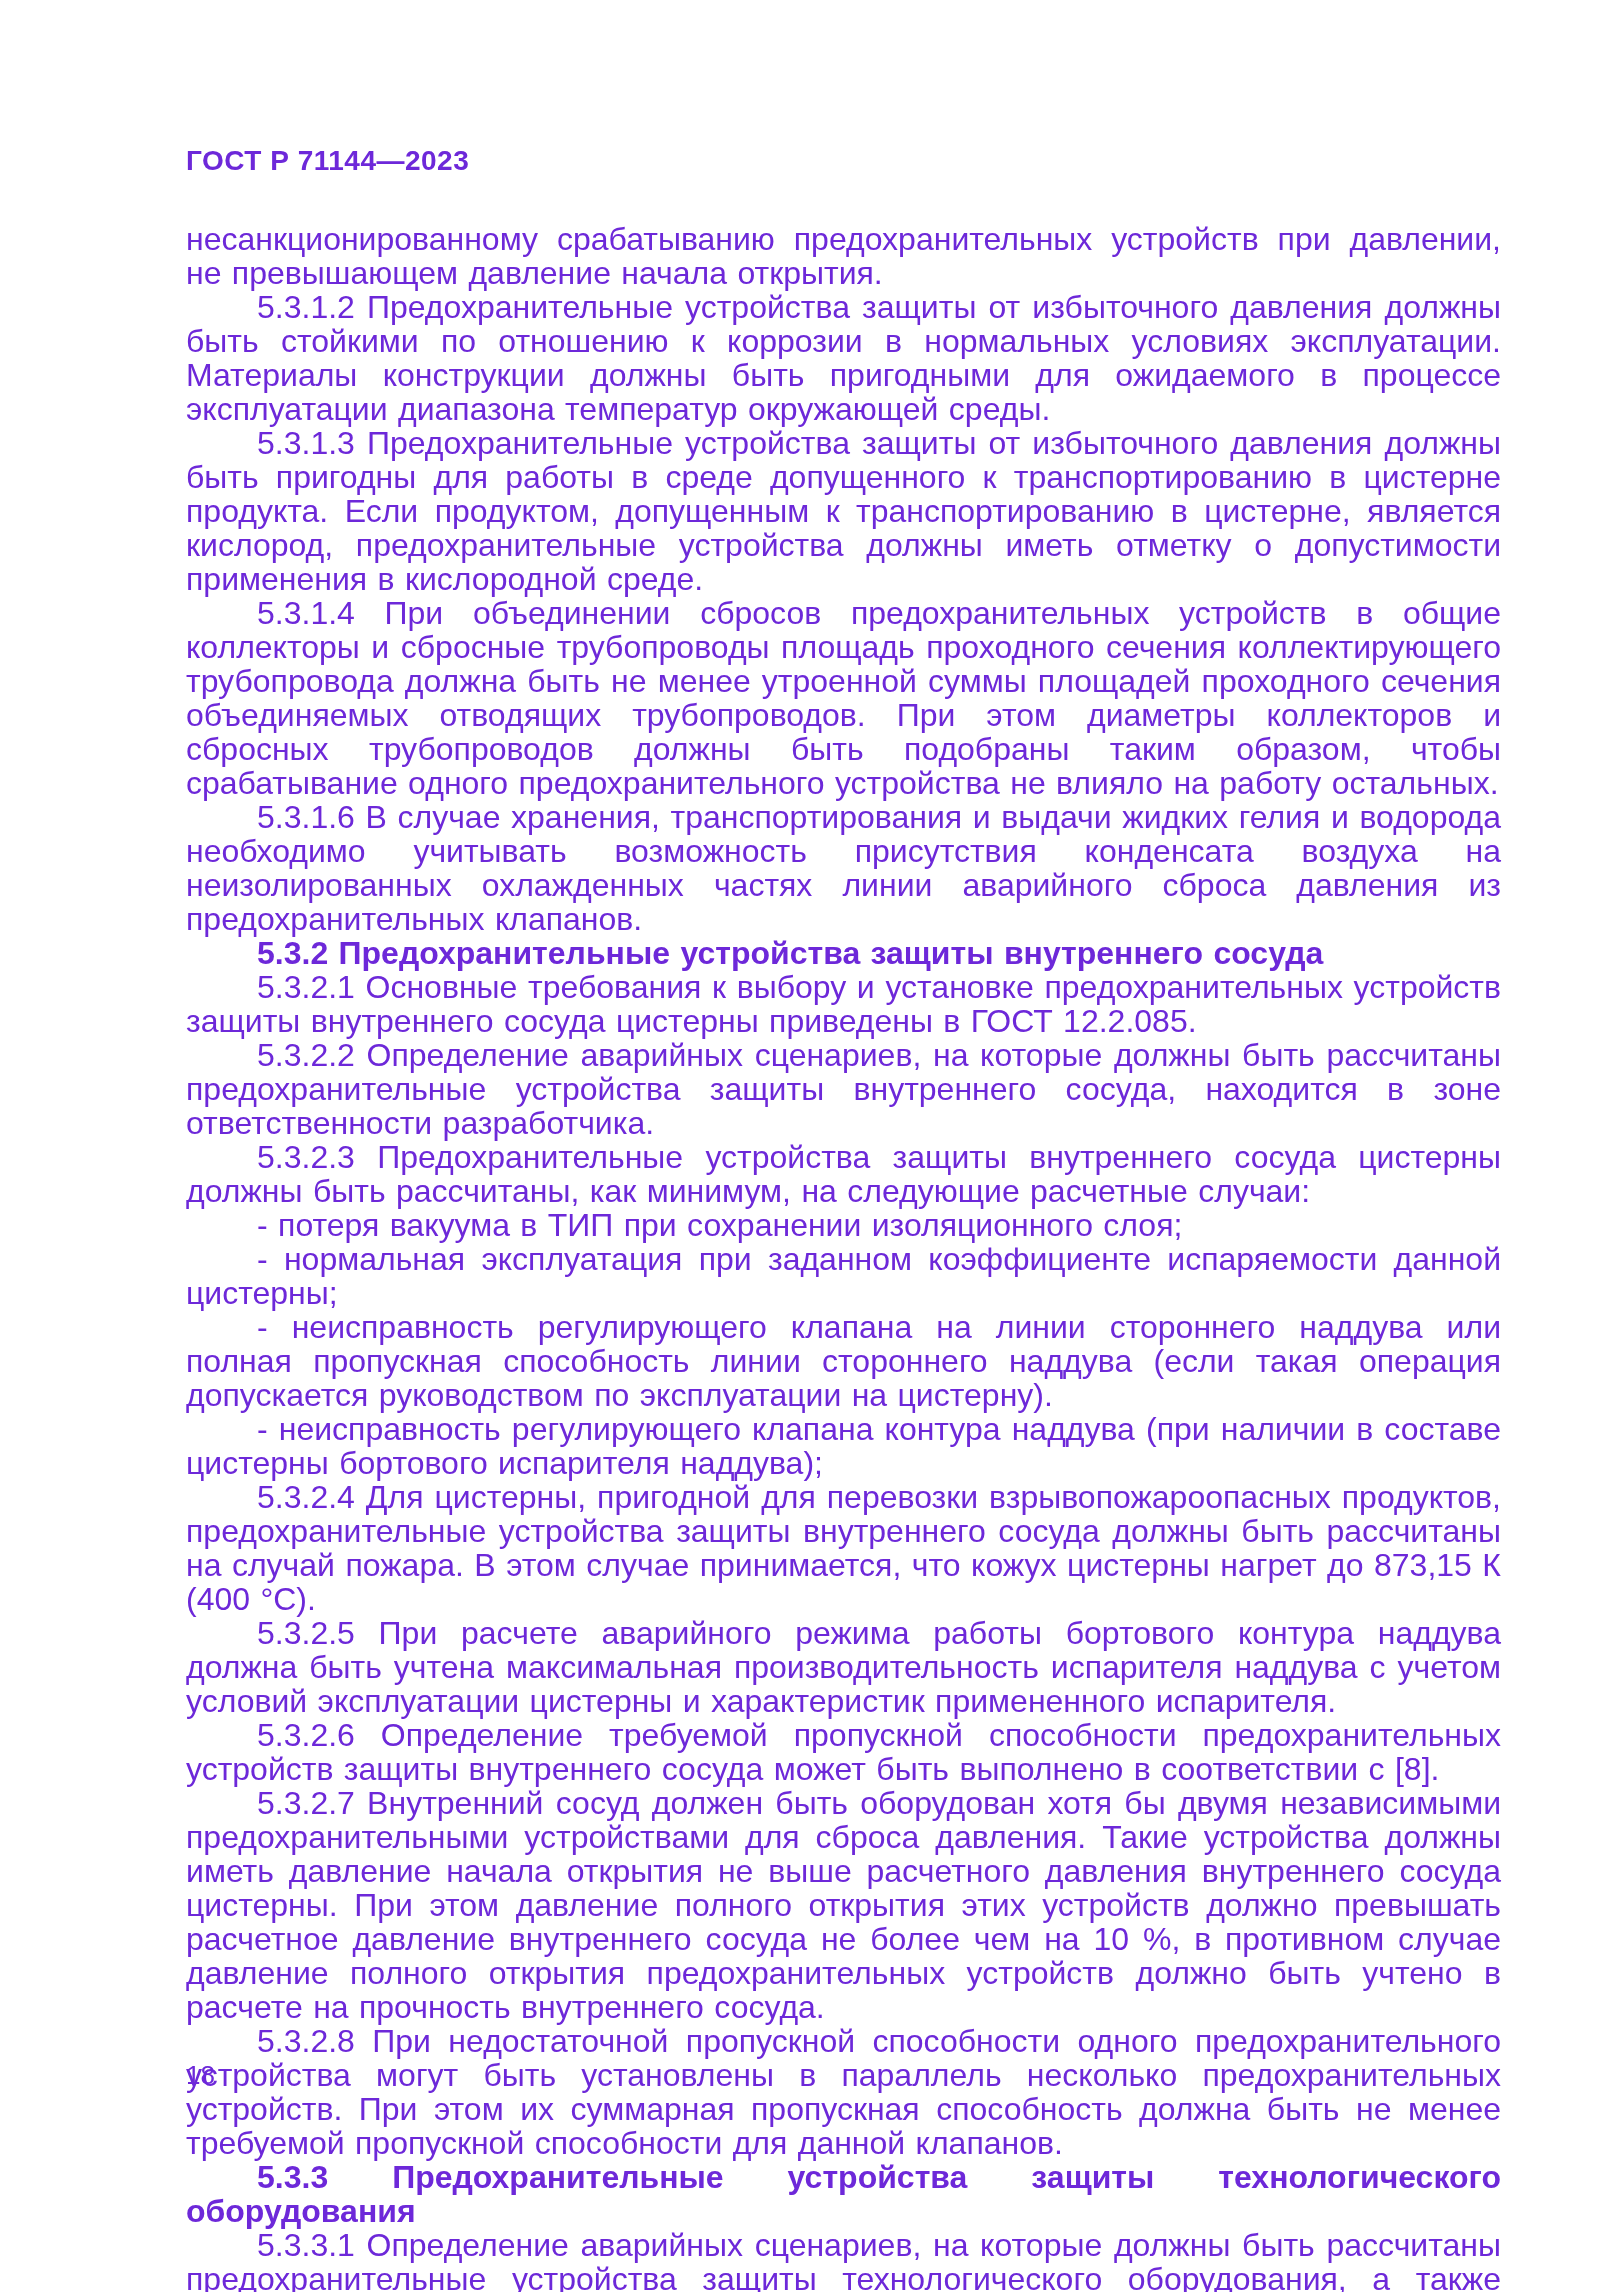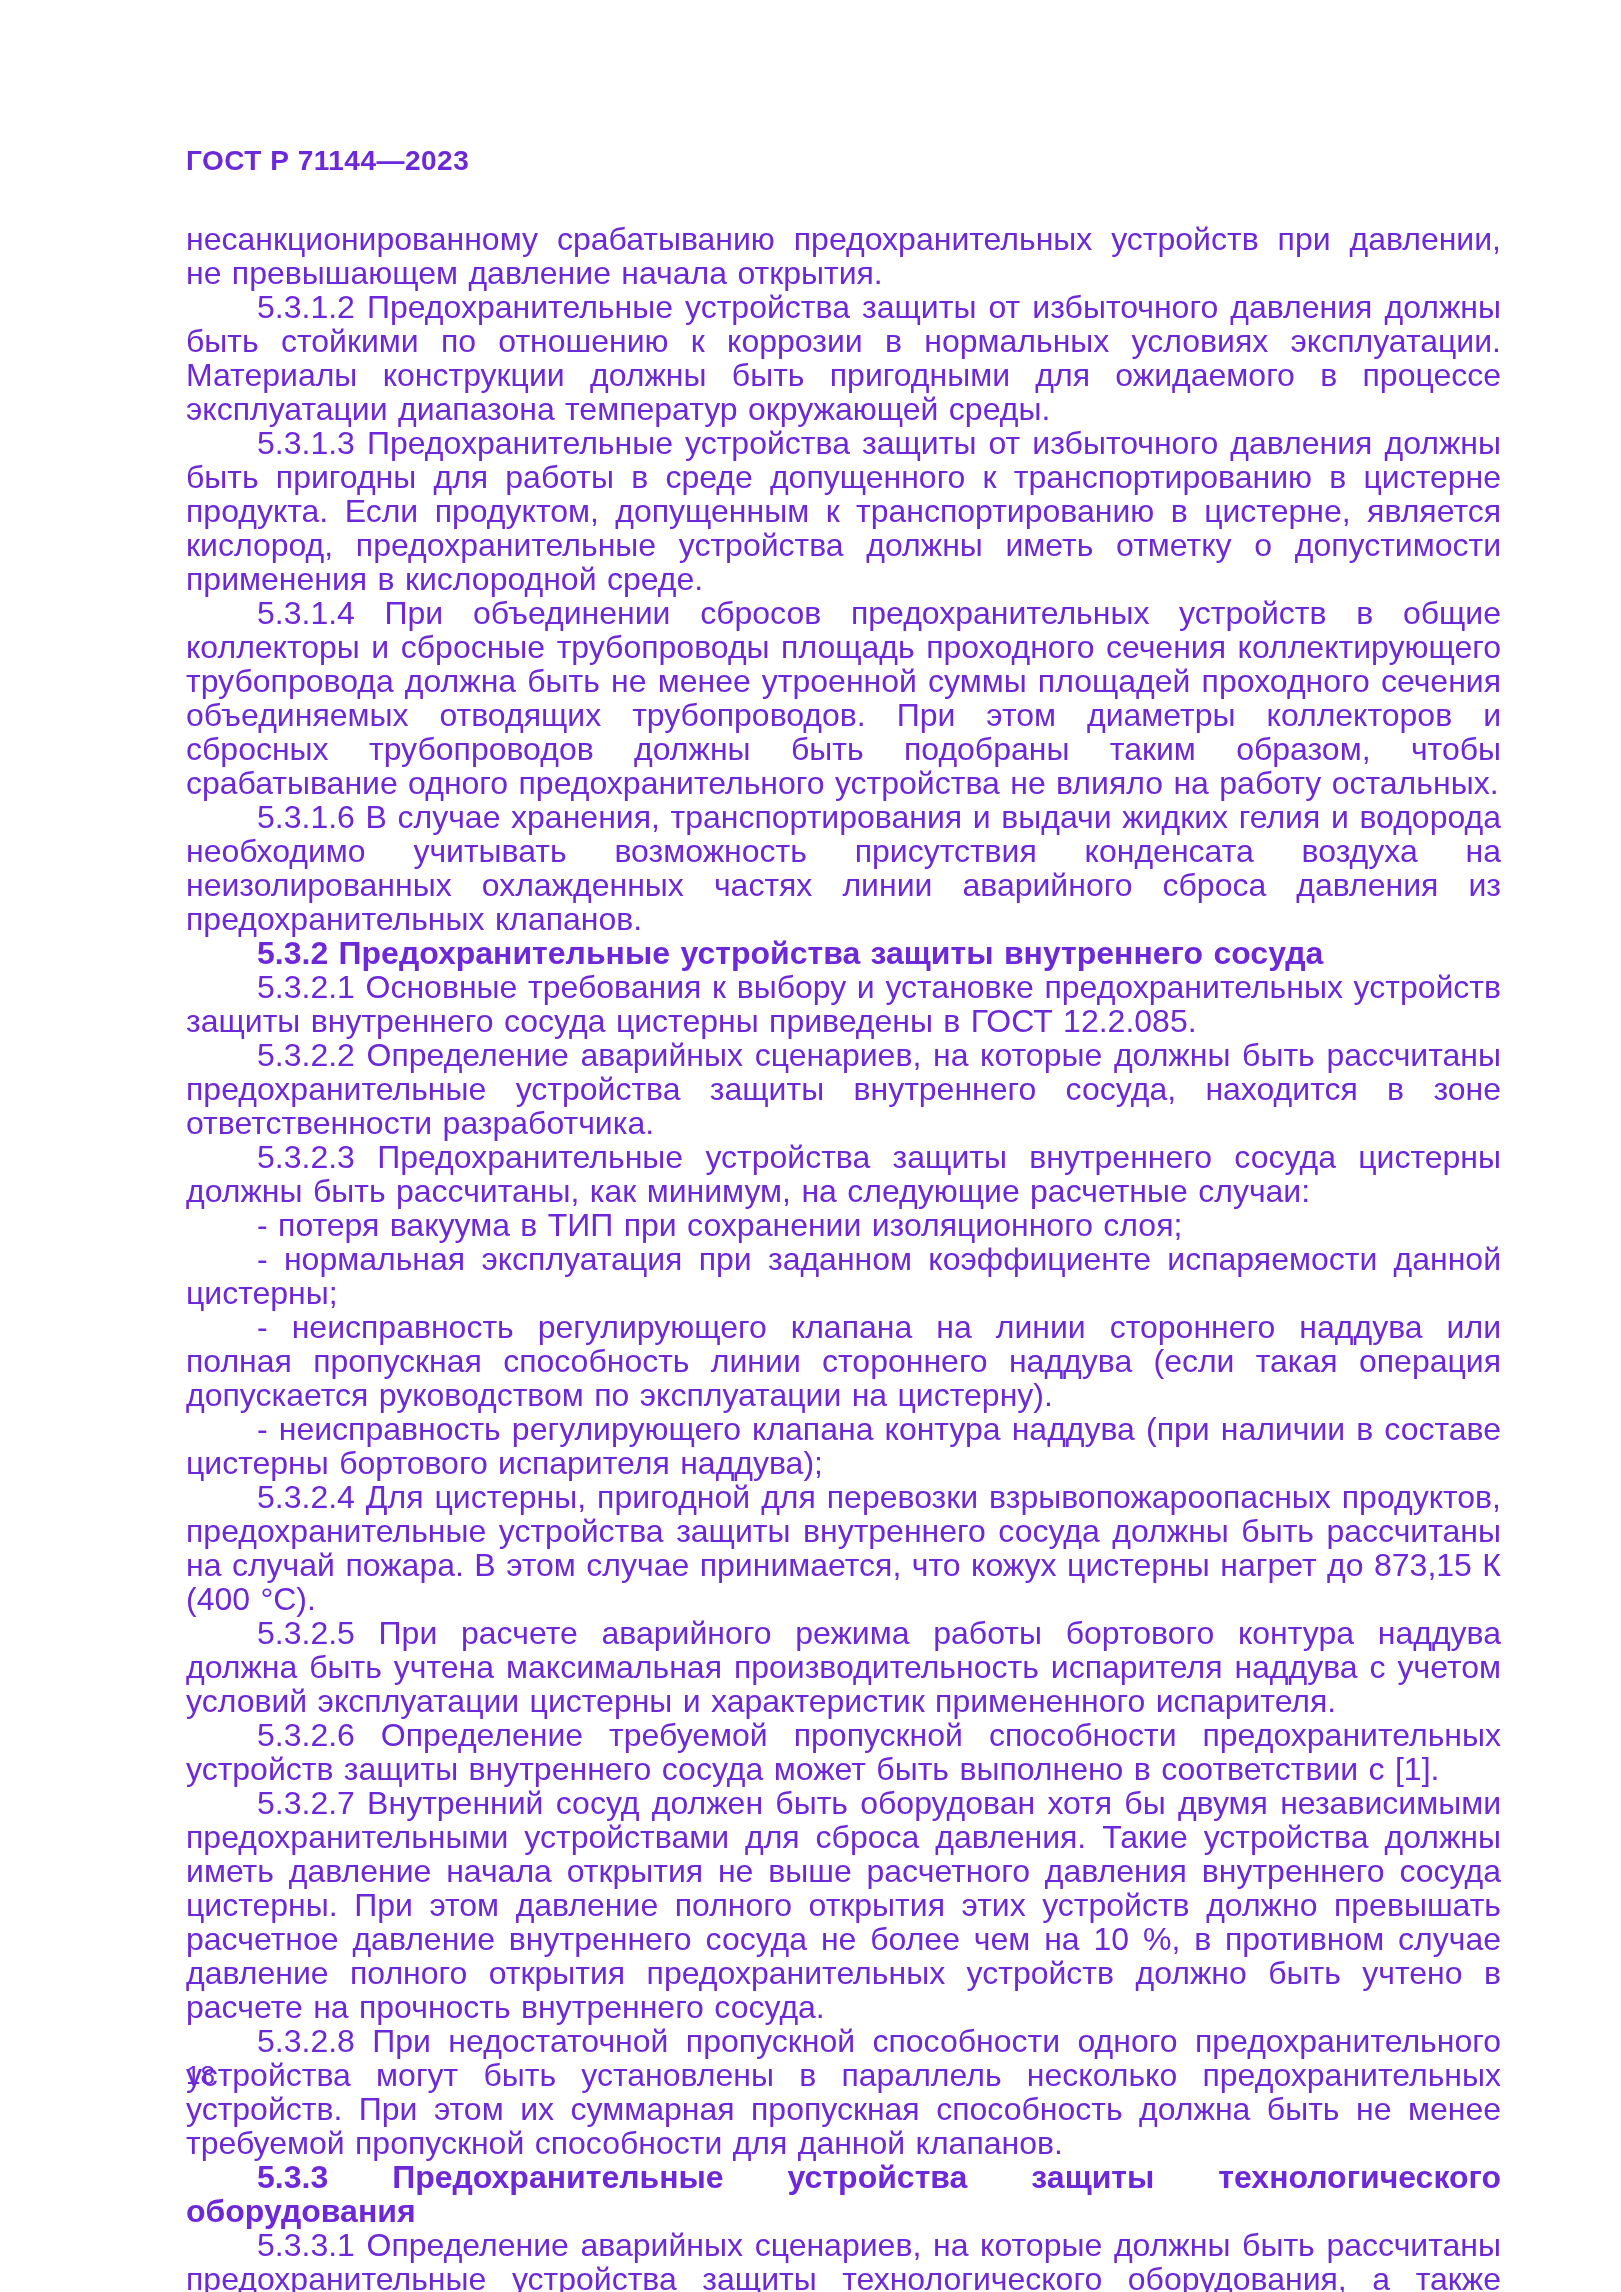--- a/index.html
+++ b/index.html
@@ -68,21 +68,21 @@
       <p class="para heading">5.3.2 Предохранительные устройства защиты внутреннего сосуда</p>
       <p class="para ">5.3.2.1 Основные требования к выбору и установке предохранительных устройств защиты внутреннего сосуда цистерны приведены в ГОСТ 12.2.085.</p>
       <p class="para ">5.3.2.2 Определение аварийных сценариев, на которые должны быть рассчитаны предохранительные устройства защиты внутреннего сосуда, находится в зоне ответственности разработчика.</p>
       <p class="para ">5.3.2.3 Предохранительные устройства защиты внутреннего сосуда цистерны должны быть рассчитаны, как минимум, на следующие расчетные случаи:</p>
       <p class="para list-item">- потеря вакуума в ТИП при сохранении изоляционного слоя;</p>
       <p class="para list-item">- нормальная эксплуатация при заданном коэффициенте испаряемости данной цистерны;</p>
       <p class="para list-item">- неисправность регулирующего клапана на линии стороннего наддува или полная пропускная способность линии стороннего наддува (если такая операция допускается руководством по эксплуатации на цистерну).</p>
       <p class="para list-item">- неисправность регулирующего клапана контура наддува (при наличии в составе цистерны бортового испарителя наддува);</p>
       <p class="para ">5.3.2.4 Для цистерны, пригодной для перевозки взрывопожароопасных продуктов, предохранительные устройства защиты внутреннего сосуда должны быть рассчитаны на случай пожара. В этом случае принимается, что кожух цистерны нагрет до 873,15 К (400 °С).</p>
       <p class="para ">5.3.2.5 При расчете аварийного режима работы бортового контура наддува должна быть учтена максимальная производительность испарителя наддува с учетом условий эксплуатации цистерны и характеристик примененного испарителя.</p>
-      <p class="para ">5.3.2.6 Определение требуемой пропускной способности предохранительных устройств защиты внутреннего сосуда может быть выполнено в соответствии с [1].</p>
+      <p class="para ">5.3.2.6 Определение требуемой пропускной способности предохранительных устройств защиты внутреннего сосуда может быть выполнено в соответствии с [8].</p>
       <p class="para ">5.3.2.7 Внутренний сосуд должен быть оборудован хотя бы двумя независимыми предохранительными устройствами для сброса давления. Такие устройства должны иметь давление начала открытия не выше расчетного давления внутреннего сосуда цистерны. При этом давление полного открытия этих устройств должно превышать расчетное давление внутреннего сосуда не более чем на 10 %, в противном случае давление полного открытия предохранительных устройств должно быть учтено в расчете на прочность внутреннего сосуда.</p>
       <p class="para ">5.3.2.8 При недостаточной пропускной способности одного предохранительного устройства могут быть установлены в параллель несколько предохранительных устройств. При этом их суммарная пропускная способность должна быть не менее требуемой пропускной способности для данной клапанов.</p>
       <p class="para heading">5.3.3 Предохранительные устройства защиты технологического оборудования</p>
       <p class="para ">5.3.3.1 Определение аварийных сценариев, на которые должны быть рассчитаны предохранительные устройства защиты технологического оборудования, а также назначение давления начала открытия предохранительных устройств находится в зоне ответственности разработчика.</p>
     </div>
 
   <div class="pagenum">18</div>
 </div>
 
 

